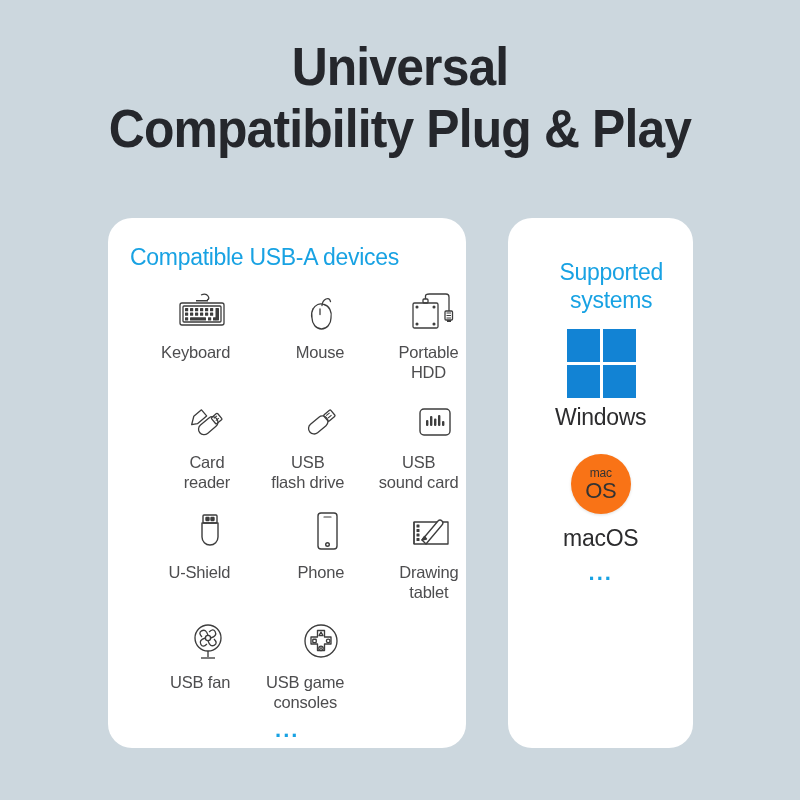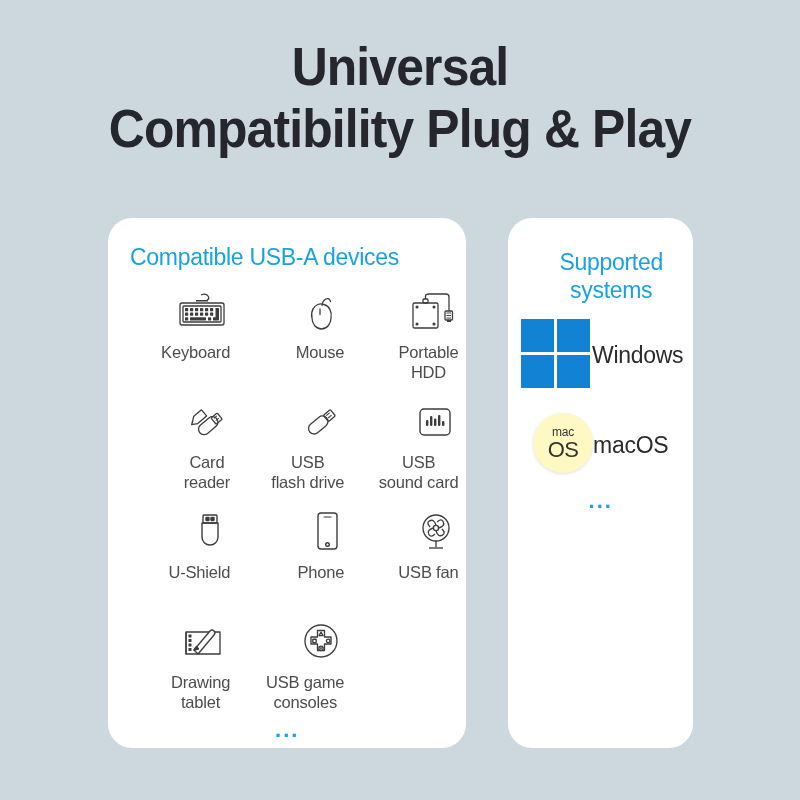--- a/index.html
+++ b/index.html
@@ -62,21 +62,21 @@
     color: #18a2e3;
     font-size: 23px;
     font-weight: 400;
     letter-spacing: -0.3px;
   }
   .card-left .card-title {
     padding: 26px 0 0 22px;
     white-space: nowrap;
   }
   .card-right .card-title {
-    padding: 30px 0 0 0;
+    padding: 40px 0 0 0;
     text-align: center;
     line-height: 28px;
     margin-left: 21px;
   }
 
   
   .device-grid {
     margin-top: 18px;
     display: grid;
     grid-template-columns: repeat(3, 1fr);
@@ -117,21 +117,21 @@
 
   
   .os-list {
     margin-top: 12px;
     display: flex;
     flex-direction: column;
     align-items: center;
   }
   .os-item {
     display: flex;
-    flex-direction: row;
+    flex-direction: column;
     align-items: center;
   }
   .os-item + .os-item { margin-top: 16px; }
   .os-icon {
     height: 74px;
     display: flex;
     align-items: center;
     justify-content: center;
   }
   .os-label {
@@ -139,21 +139,21 @@
     font-size: 23px;
     color: #2c2c2e;
     letter-spacing: -0.3px;
   }
 
   
   .macos-badge {
     width: 60px;
     height: 60px;
     border-radius: 50%;
-    background: #fef9c3;
+    background: #f97316;
     box-shadow: 0 1px 3px rgba(0,0,0,0.13);
     display: flex;
     flex-direction: column;
     align-items: center;
     justify-content: center;
     color: #333;
   }
   .macos-badge .m1 { font-size: 12px; line-height: 12px; letter-spacing: -0.2px; }
   .macos-badge .m2 { font-size: 22px; line-height: 23px; font-weight: 400; letter-spacing: -0.5px; }
 
@@ -317,58 +317,58 @@
                 <path d="M14 8 h7" stroke-width="1.2" stroke-linecap="round"></path>
                 <circle cx="17.5" cy="35.5" r="1.8"></circle>
               </g>
             </svg>
           </div>
           <div class="device-label">Phone</div>
         </div>
 
         <div class="device">
           <div class="device-icon">
+            <svg width="52" height="44" viewBox="0 0 52 44">
+              <g fill="none" stroke="#3d3d3d" stroke-width="1.35" stroke-linejoin="round">
+                <path d="M8 12 h34 v22 h-34 z"></path>
+                <path d="M8 12 v22"></path>
+                <g fill="#3d3d3d" stroke="none">
+                  <rect x="10.5" y="14.5" width="3" height="3" rx="0.5"></rect>
+                  <rect x="10.5" y="19" width="3" height="3" rx="0.5"></rect>
+                  <rect x="10.5" y="23.5" width="3" height="3" rx="0.5"></rect>
+                  <rect x="10.5" y="28" width="3" height="3" rx="0.5"></rect>
+                </g>
+                <path d="M16 30 l16 -19 q2 -2 4 0 q2 2 0 4 l-16 19 z" fill="#fff"></path>
+                <path d="M16 30 l4.5 -1 l-2 -2.5 z" fill="#3d3d3d"></path>
+              </g>
+            </svg>
+          </div>
+          <div class="device-label">Drawing<br>tablet</div>
+        </div>
+
+        <div class="device">
+          <div class="device-icon">
             <svg width="44" height="46" viewBox="0 0 44 46">
               <g fill="none" stroke="#3d3d3d" stroke-width="1.35" stroke-linejoin="round">
                 <circle cx="22" cy="19" r="13"></circle>
                 <circle cx="22" cy="19" r="2.6"></circle>
                 <path d="M22 16.4 q-2 -7 -6.5 -4.5 q-3.5 2 0.5 6"></path>
                 <path d="M24.6 19 q7 -2 4.5 -6.5 q-2 -3.5 -6 0.5"></path>
                 <path d="M22 21.6 q2 7 6.5 4.5 q3.5 -2 -0.5 -6"></path>
                 <path d="M19.4 19 q-7 2 -4.5 6.5 q2 3.5 6 -0.5"></path>
                 <path d="M22 32 v6"></path>
                 <path d="M15 39 h14"></path>
               </g>
             </svg>
           </div>
           <div class="device-label">USB fan</div>
         </div>
 
         <div class="device">
           <div class="device-icon">
-            <svg width="52" height="44" viewBox="0 0 52 44">
-              <g fill="none" stroke="#3d3d3d" stroke-width="1.35" stroke-linejoin="round">
-                <path d="M8 12 h34 v22 h-34 z"></path>
-                <path d="M8 12 v22"></path>
-                <g fill="#3d3d3d" stroke="none">
-                  <rect x="10.5" y="14.5" width="3" height="3" rx="0.5"></rect>
-                  <rect x="10.5" y="19" width="3" height="3" rx="0.5"></rect>
-                  <rect x="10.5" y="23.5" width="3" height="3" rx="0.5"></rect>
-                  <rect x="10.5" y="28" width="3" height="3" rx="0.5"></rect>
-                </g>
-                <path d="M16 30 l16 -19 q2 -2 4 0 q2 2 0 4 l-16 19 z" fill="#fff"></path>
-                <path d="M16 30 l4.5 -1 l-2 -2.5 z" fill="#3d3d3d"></path>
-              </g>
-            </svg>
-          </div>
-          <div class="device-label">Drawing<br>tablet</div>
-        </div>
-
-        <div class="device">
-          <div class="device-icon">
             <svg width="46" height="46" viewBox="0 0 46 46">
               <g fill="none" stroke="#3d3d3d" stroke-width="1.35" stroke-linejoin="round">
                 <circle cx="23" cy="22" r="16"></circle>
                 <path d="M19.5 11.5 h7 v6.5 h6.5 v7 h-6.5 v6.5 h-7 v-6.5 h-6.5 v-7 h6.5 z"></path>
                 <path d="M23 13.2 l2 3.4 h-4 z"></path>
                 <rect x="14.8" y="20.2" width="3.4" height="3.4" rx="0.5"></rect>
                 <circle cx="30.2" cy="21.9" r="1.8"></circle>
                 <circle cx="23" cy="29.3" r="2.2"></circle>
                 <path d="M21.8 28.1 l2.4 2.4 M24.2 28.1 l-2.4 2.4" stroke-width="1"></path>
               </g>

